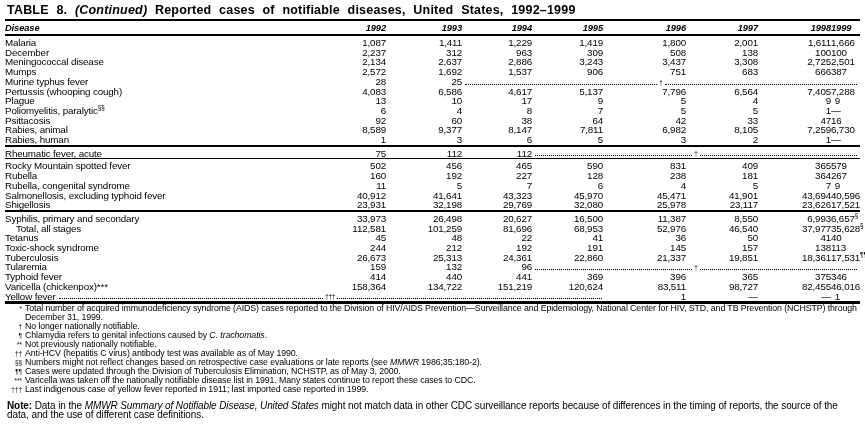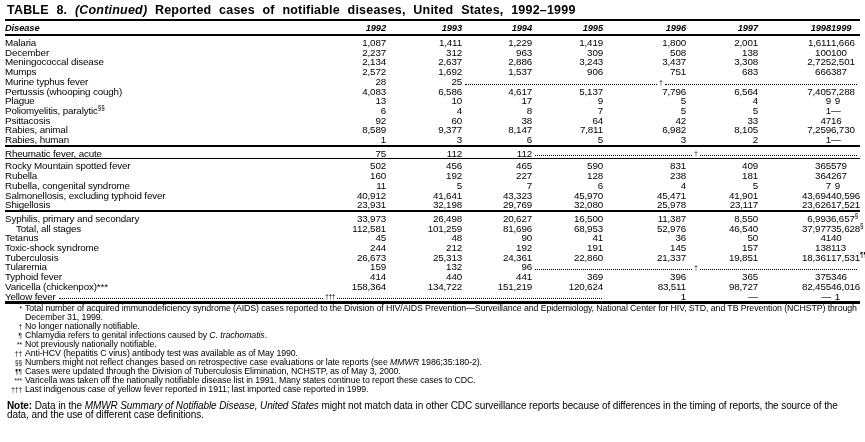--- a/index.html
+++ b/index.html
@@ -297,21 +297,21 @@
         <td>68,953</td>
         <td>52,976</td>
         <td>46,540</td>
         <td>37,977</td>
         <td>35,628<sup>§</sup></td>
       </tr>
       <tr>
         <td class="disease">Tetanus</td>
         <td>45</td>
         <td>48</td>
-        <td>90</td>
+        <td>22</td>
         <td>41</td>
         <td>36</td>
         <td>50</td>
         <td>41</td>
         <td>40</td>
       </tr>
       <tr>
         <td class="disease">Toxic-shock syndrome</td>
         <td>244</td>
         <td>212</td>

